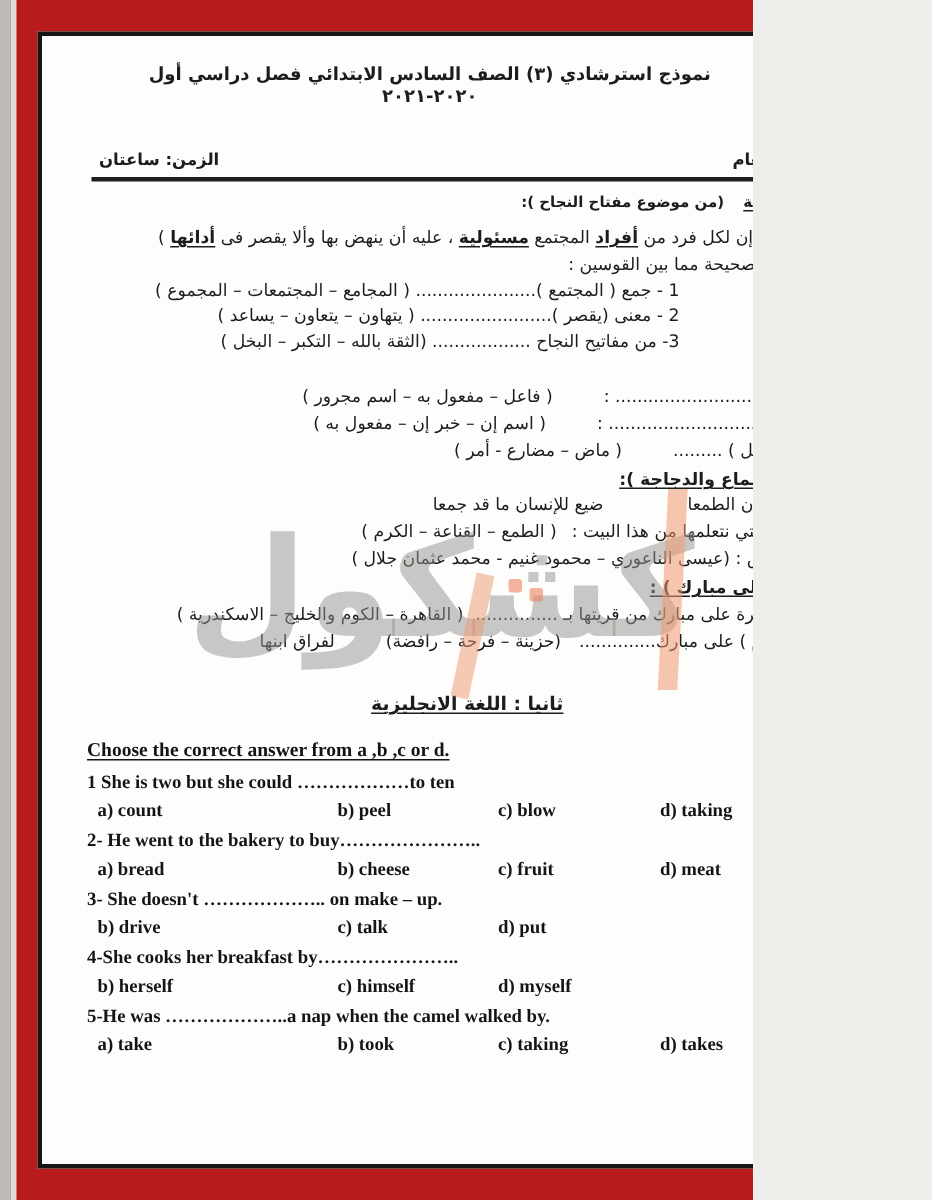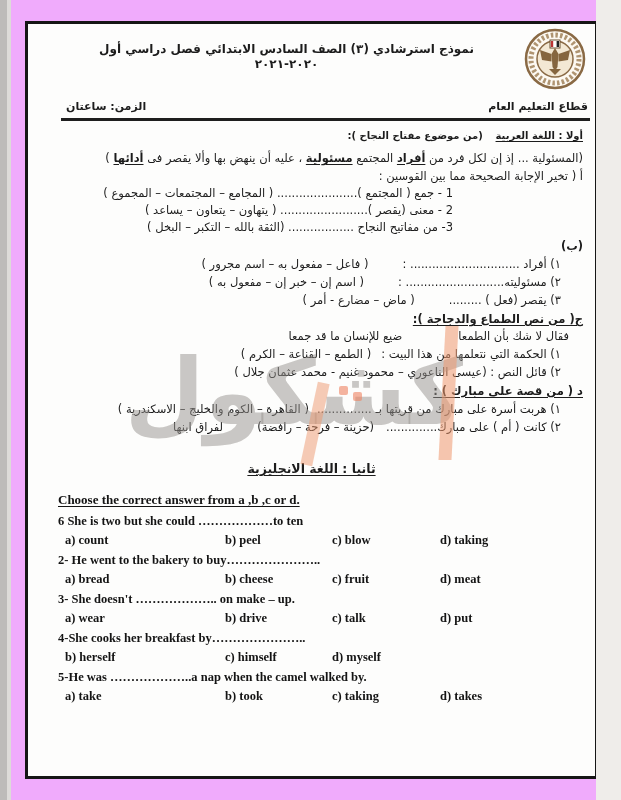--- a/index.html
+++ b/index.html
@@ -1,17 +1,17 @@
 <!DOCTYPE html>
 <html lang="ar"><head>
 <meta charset="utf-8">
 <style>
   html,body{margin:0;padding:0;}
   body{width:621px;height:800px;background:#efedea;font-family:"DejaVu Sans",sans-serif;}
-  .scan{position:relative;width:596px;height:800px;background:#f0abfc;overflow:hidden;}
+  .scan{position:relative;width:502px;height:800px;background:#b91c1c;overflow:hidden;}
   .scan-edge{position:absolute;left:0;top:0;width:7px;height:100%;background:#bdbbb9;}
   .scan-edge2{position:absolute;left:7px;top:0;width:4px;height:100%;background:#dddbd8;}
   .frame{position:absolute;left:25px;top:21px;width:567px;height:752px;border:3px solid #161616;background:#fdfdfc;color:#1c1c1c;}
 
   
   .hdr{position:relative;height:74px;}
   .logo{position:absolute;top:4px;right:9px;width:62px;height:62px;}
   .hdr-title{direction:rtl;text-align:center;padding:18px 90px 0 40px;font-size:12px;font-weight:bold;line-height:15px;}
   .meta{direction:rtl;display:flex;justify-content:space-between;align-items:center;padding:0 7px 0 38px;font-size:11px;font-weight:bold;margin-top:2px;}
   .rule{border:0;border-top:3px solid #1e1e1e;margin:5px 5px 7px 33px;}
@@ -144,39 +144,38 @@
       <div class="wm-bar2"></div>
       <div class="wm-dot d1"></div>
       <div class="wm-dot d2"></div>
     </div>
 
     <div class="en-head b u">ثانيا : اللغة الانجليزية</div>
 
     <div class="en">
       <div class="instr u">Choose the correct answer from a ,b ,c or d.</div>
 
-      <div class="q">6 She is two but she could ………………to ten</div>
+      <div class="q">1 She is two but she could ………………to ten</div>
       <div class="optrow">
         <span>a) count</span>
         <span>b) peel</span>
         <span>c) blow</span>
         <span>d) taking</span>
       </div>
 
       <div class="q">2- He went to the bakery to buy…………………..</div>
       <div class="optrow">
         <span>a) bread</span>
         <span>b) cheese</span>
         <span>c) fruit</span>
         <span>d) meat</span>
       </div>
 
       <div class="q">3- She doesn't ……………….. on make – up.</div>
       <div class="optrow">
-        <span>a) wear</span>
         <span>b) drive</span>
         <span>c) talk</span>
         <span>d) put</span>
       </div>
 
       <div class="q">4-She cooks her breakfast by…………………..</div>
       <div class="optrow">
         <span>b) herself</span>
         <span>c) himself</span>
         <span>d) myself</span>

